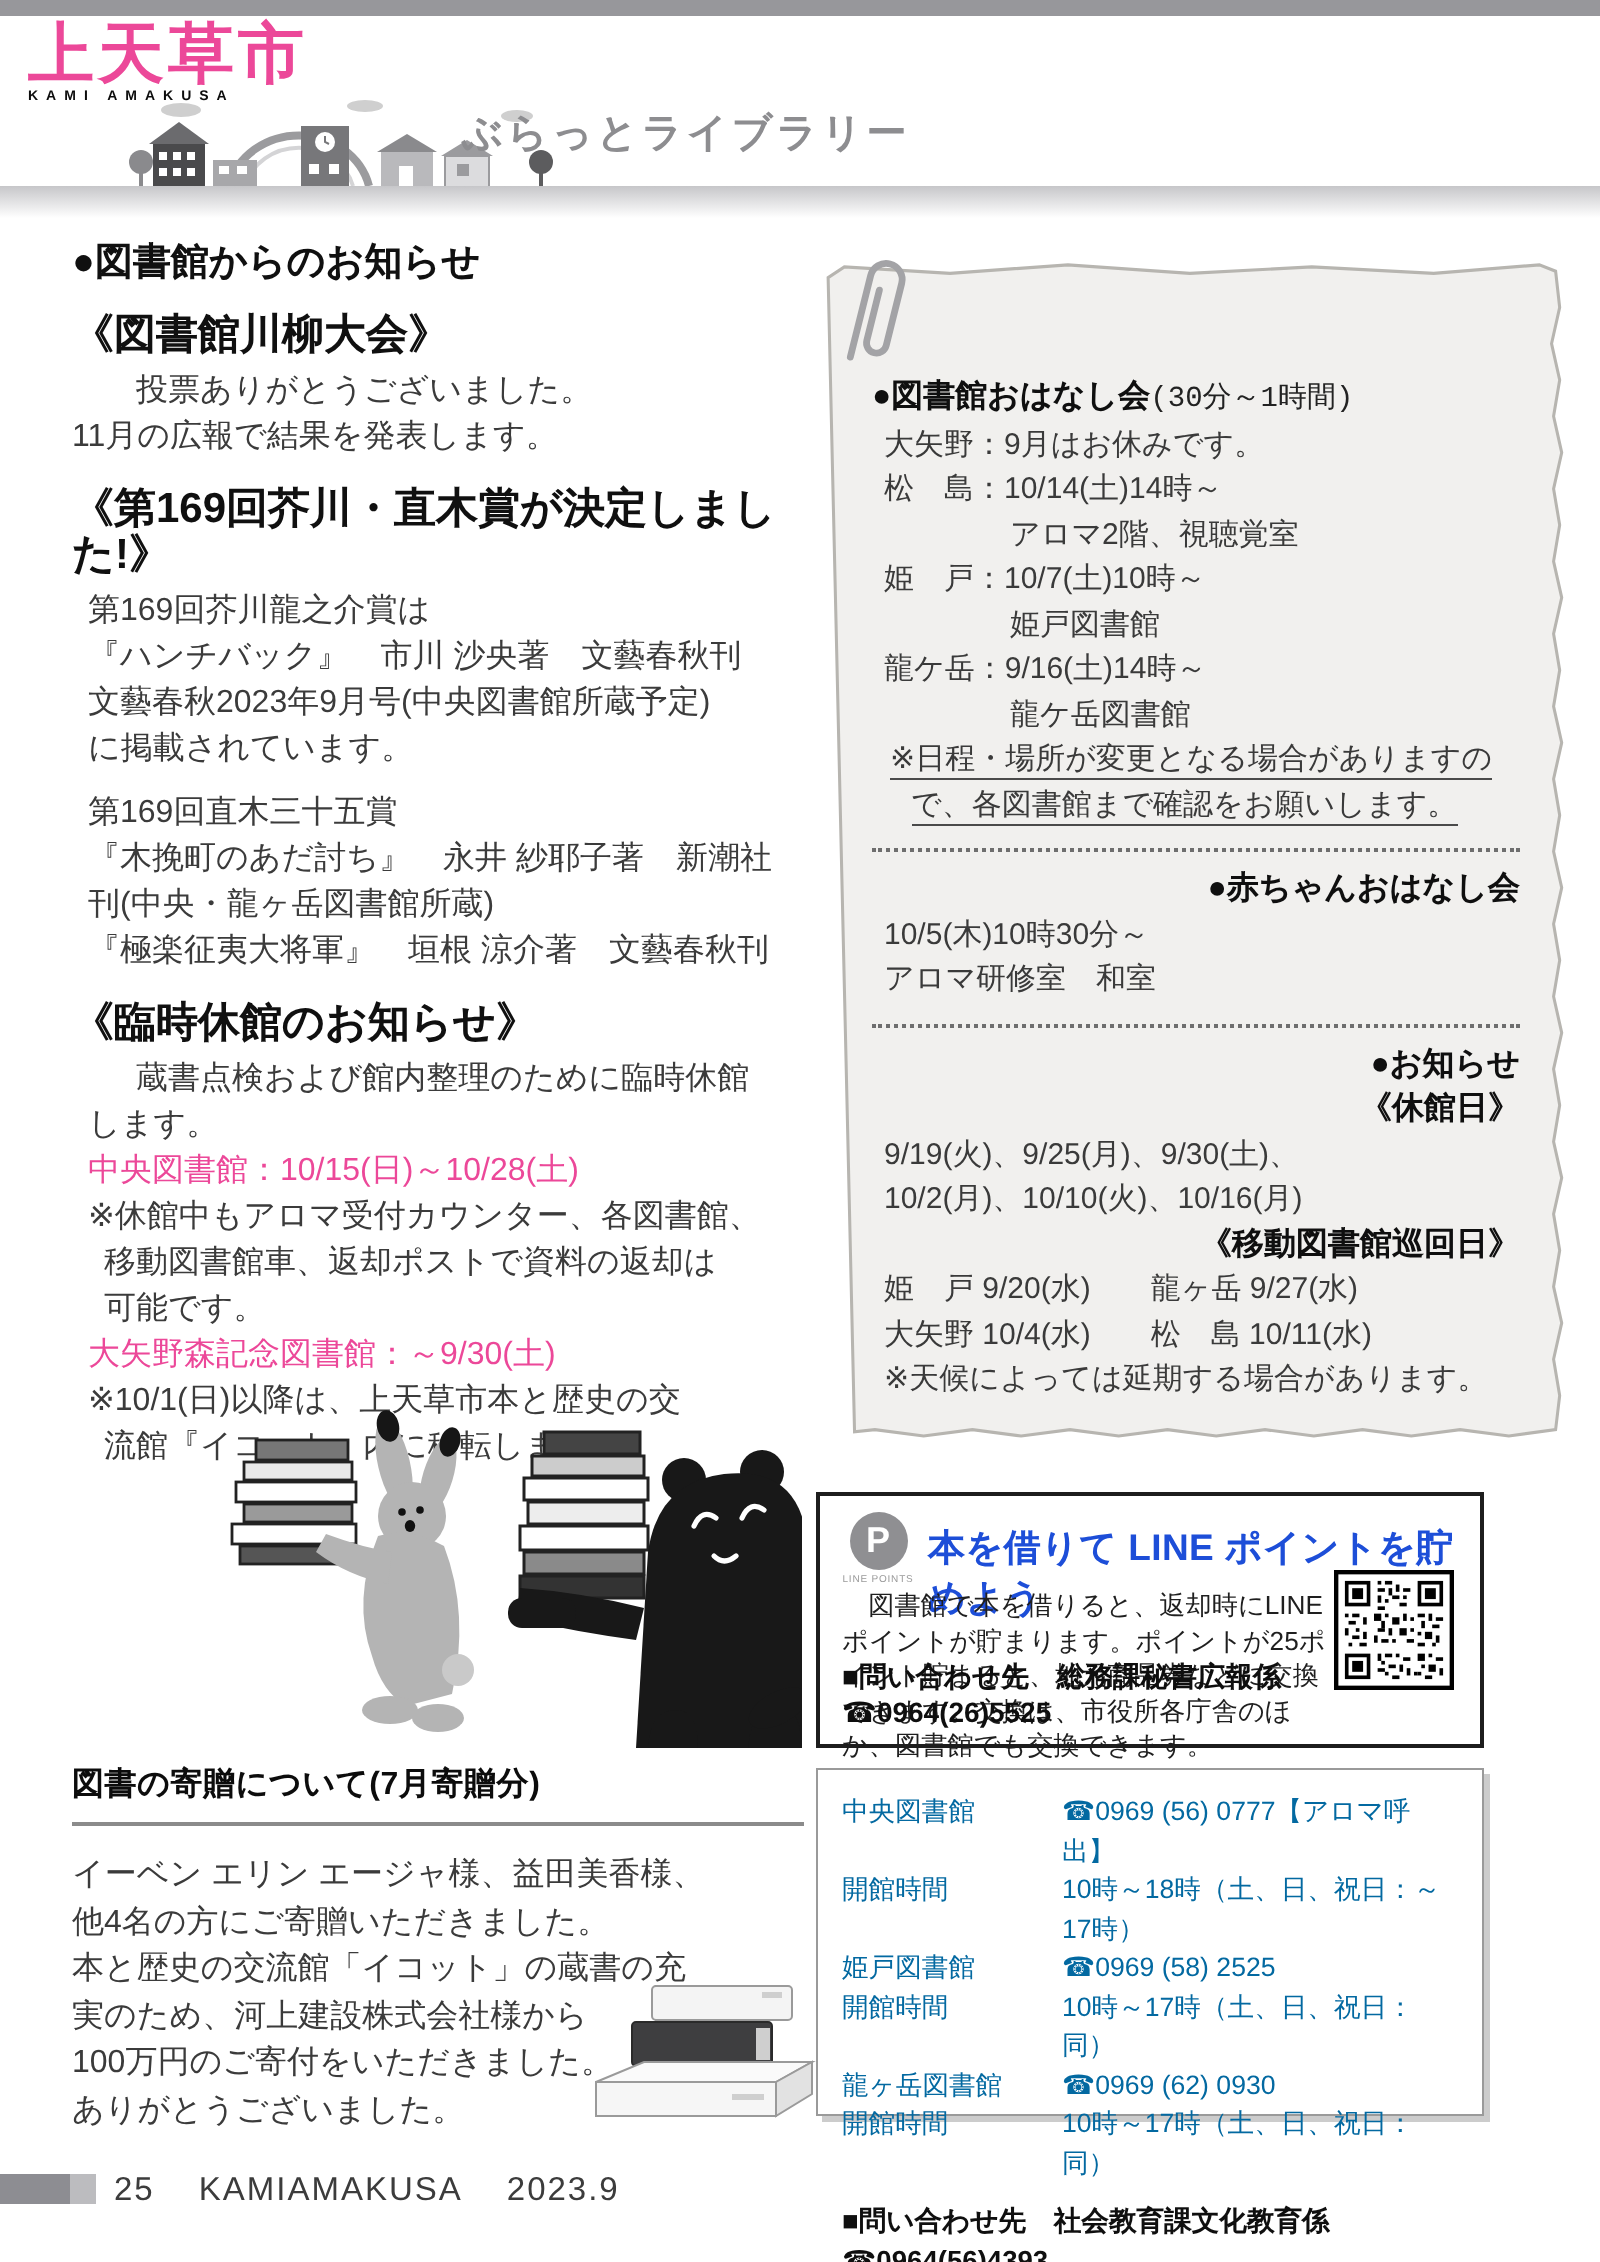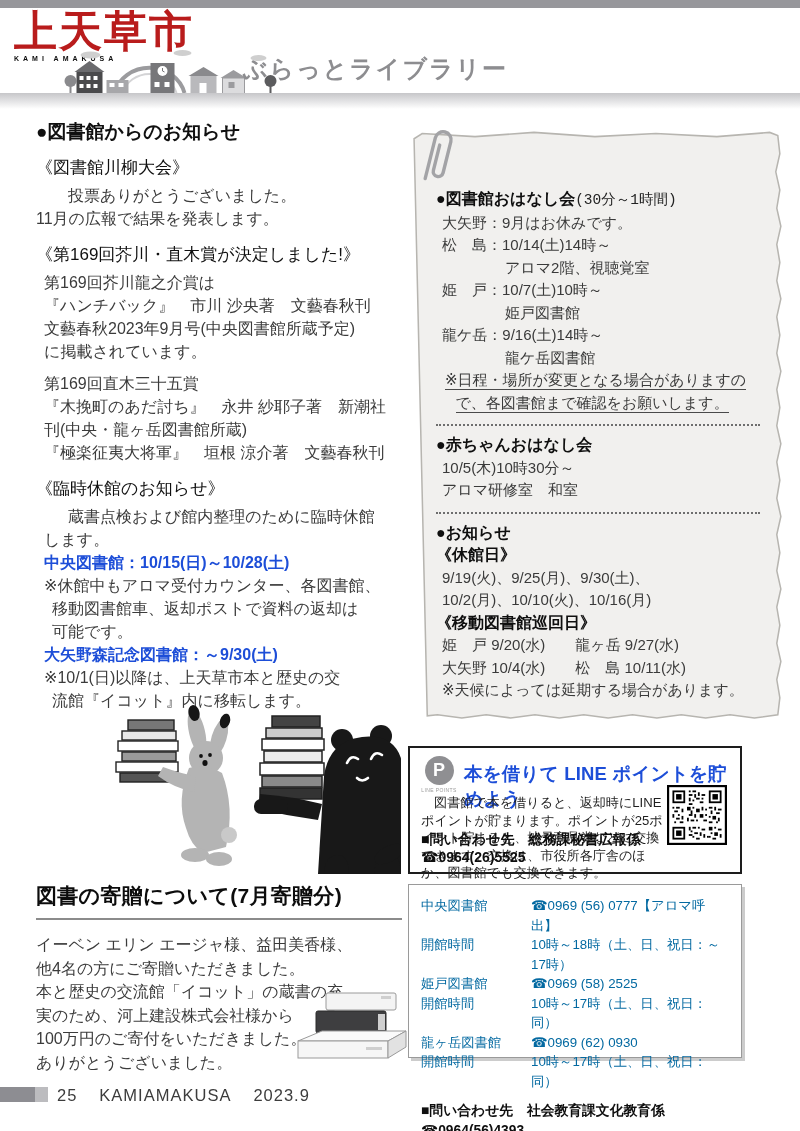--- a/index.html
+++ b/index.html
@@ -3,43 +3,43 @@
 <meta charset="utf-8">
 <style>
   * { margin:0; padding:0; box-sizing:border-box; }
   html,body { background:#fff; }
   body { font-family:"Liberation Sans","DejaVu Sans",sans-serif; }
   .page { position:relative; width:800px; height:1131px; background:#ffffff; overflow:hidden; color:#333; }
 
   
   .topbar { position:absolute; top:0; left:0; right:0; height:8px; background:#97979b; }
   .logo { position:absolute; top:10px; left:14px; }
-  .logo-kanji { font-size:43px; font-weight:900; color:#b91c1c; letter-spacing:2px; line-height:1; }
+  .logo-kanji { font-size:33px; font-weight:900; color:#ec4899; letter-spacing:2px; line-height:1; }
   .logo-romaji { font-size:7px; font-weight:bold; letter-spacing:4px; color:#0c0c0c; margin-top:2px; }
   .town-illust { position:absolute; left:60px; top:48px; width:220px; height:48px; }
-  .page-title { position:absolute; left:243px; top:53px; font-size:24px; font-weight:bold; color:#8d8d90; letter-spacing:2px; }
+  .page-title { position:absolute; left:231px; top:53px; font-size:20px; font-weight:bold; color:#8d8d90; letter-spacing:2px; }
   .grad-band { position:absolute; top:93px; left:0; right:0; height:16px; background:linear-gradient(#c6c6c9,#ffffff); }
 
   
   .left-col { position:absolute; left:36px; top:120px; width:364px; font-size:16px; line-height:23px; color:#3b3b3b; }
   .sec-title { font-size:19px; font-weight:bold; color:#101010; margin-bottom:12px; }
-  .sub-head { font-size:17px; font-weight:normal; color:#101010; margin:13px 0 5px; }
+  .sub-head { font-size:21px; font-weight:bold; color:#101010; margin:13px 0 5px; }
   .ln {}
   .ind2 { padding-left:2em; }
   .ind05 { padding-left:0.5em; }
   .hang { padding-left:1em; }
-  .bold-ln { font-weight:bold; color:#1d4ed8; }
+  .bold-ln { font-weight:normal; color:#ec4899; }
   .para-gap { height:9px; }
 
   
   .notepad { position:absolute; left:410px; top:126px; width:380px; height:608px; }
   .notepad-bg { position:absolute; inset:0; width:100%; height:100%; }
   .paperclip { position:absolute; left:8px; top:-3px; width:40px; height:70px; }
   .np-content { position:absolute; left:26px; top:62px; right:30px; font-size:15px; line-height:22.5px; color:#3a3a3a; }
-  .np-head { font-size:16px; font-weight:bold; color:#0f0f0f; }
+  .np-head { font-size:16px; font-weight:bold; color:#0f0f0f;text-align:right; }
   .np-head-suffix { font-size:14.5px; font-weight:normal; color:#222;font-family:Liberation Mono, monospace; }
   .np-ln { padding-left:0.4em; }
   .np-cont { padding-left:4.6em; }
   .np-note { padding-left:0.6em; }
   .np-note2 { padding-left:1.3em; }
   .np-note span, .np-note2 span { border-bottom:1.5px solid #4a4a4a; padding-bottom:1px; }
   .dotted { border-top:2px dotted #6e6e6e; margin:10px 0 8px; }
 
   
   .line-box { position:absolute; left:408px; top:746px; width:334px; height:128px; border:2px solid #1d1d1d; background:#fff; }
@@ -53,21 +53,21 @@
 
   
   .contacts-box { position:absolute; left:408px; top:884px; width:334px; height:174px; border:1px solid #9a9a9a; box-shadow:3px 3px 0 #cccccc; background:#fff; padding:11px 10px 0 12px; }
   .c-row { display:flex; font-size:13.3px; line-height:19.5px; color:#0369a1; }
   .c-label { width:110px; flex:none; }
   .c-val { flex:1; }
   .c-contact { margin-top:10px; font-size:13.8px; font-weight:bold; color:#0f0f0f; line-height:20px; }
 
   
   .donation { position:absolute; left:36px; top:882px; width:366px; }
-  .don-title { font-size:21px; font-weight:800; color:#0c0c0c; letter-spacing:0.3px; }
+  .don-title { font-size:16px; font-weight:800; color:#0c0c0c; letter-spacing:0.3px; }
   .don-rule { border-bottom:2.5px solid #8b8b8b; margin:8px 0 13px; }
   .don-body { font-size:16px; line-height:23.5px; color:#3b3b3b; }
   .don-books { position:absolute; left:292px; top:982px; width:118px; height:90px; }
 
   
   .bear-illust { position:absolute; left:56px; top:704px; width:345px; height:176px; }
 
   
   .footer { position:absolute; left:0; top:1086px; height:18px; width:100%; }
   .f-bar-dark { position:absolute; left:0; top:1px; width:35px; height:15px; background:#8d8d92; }

